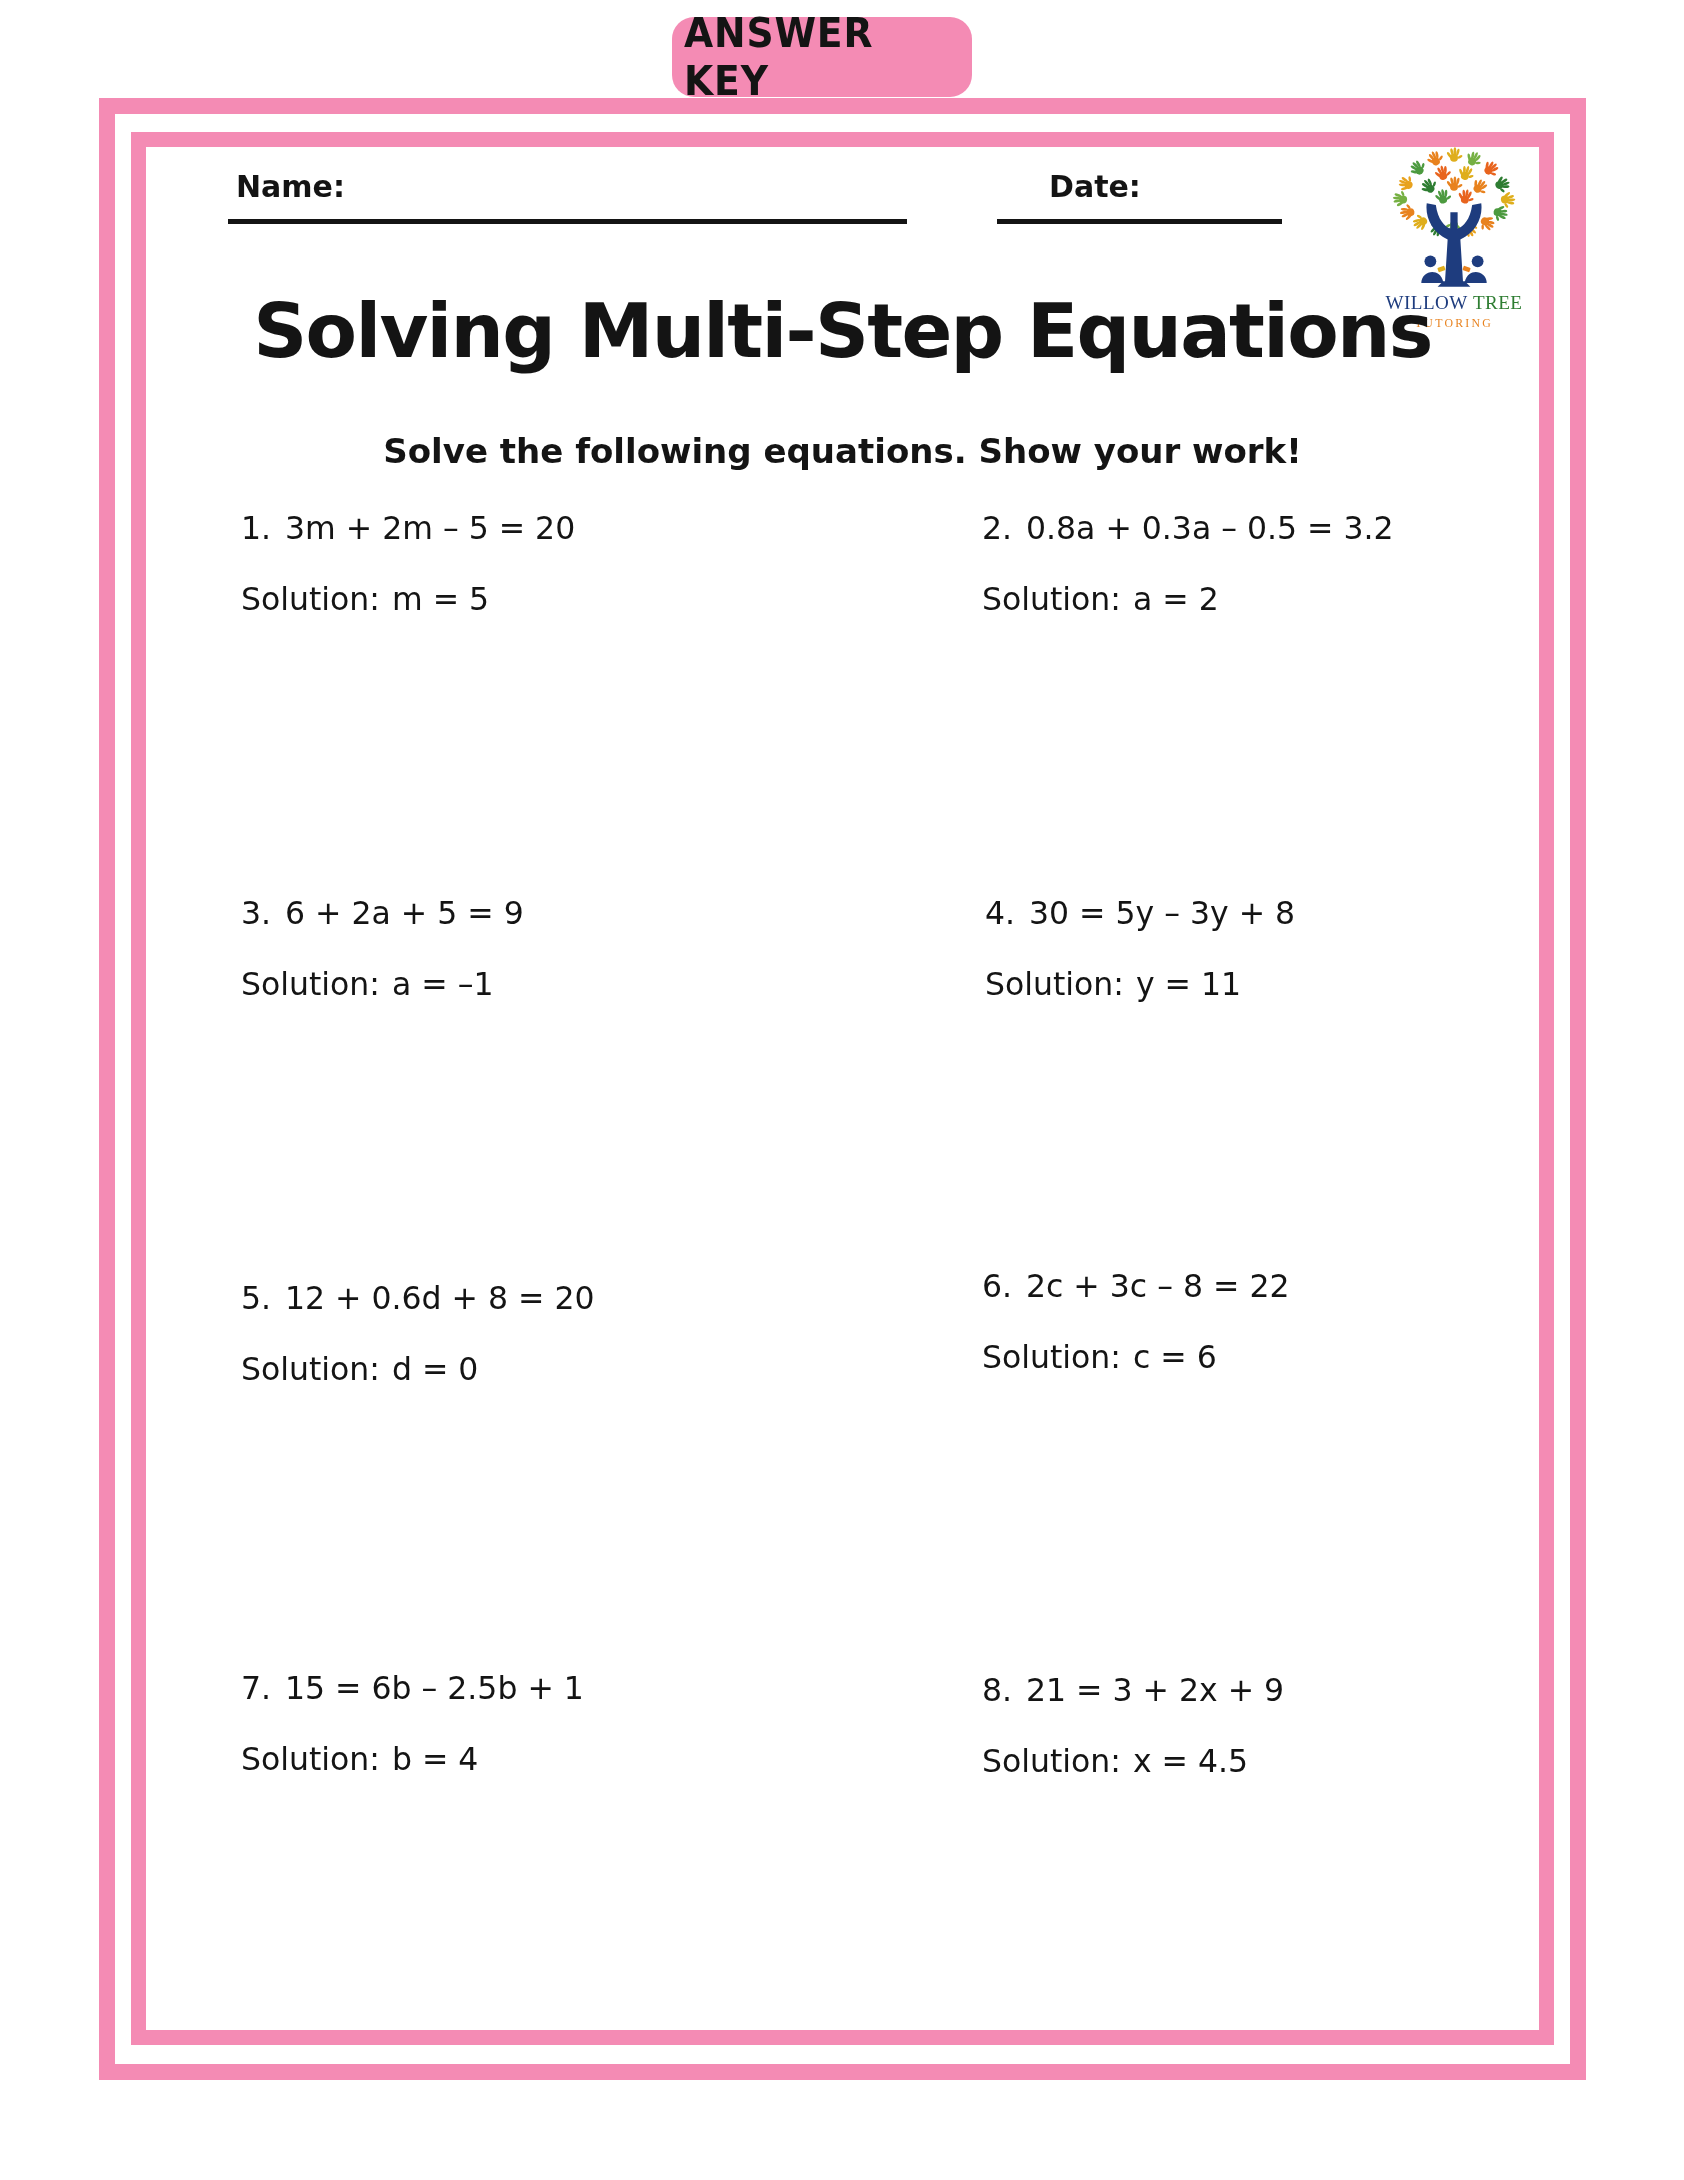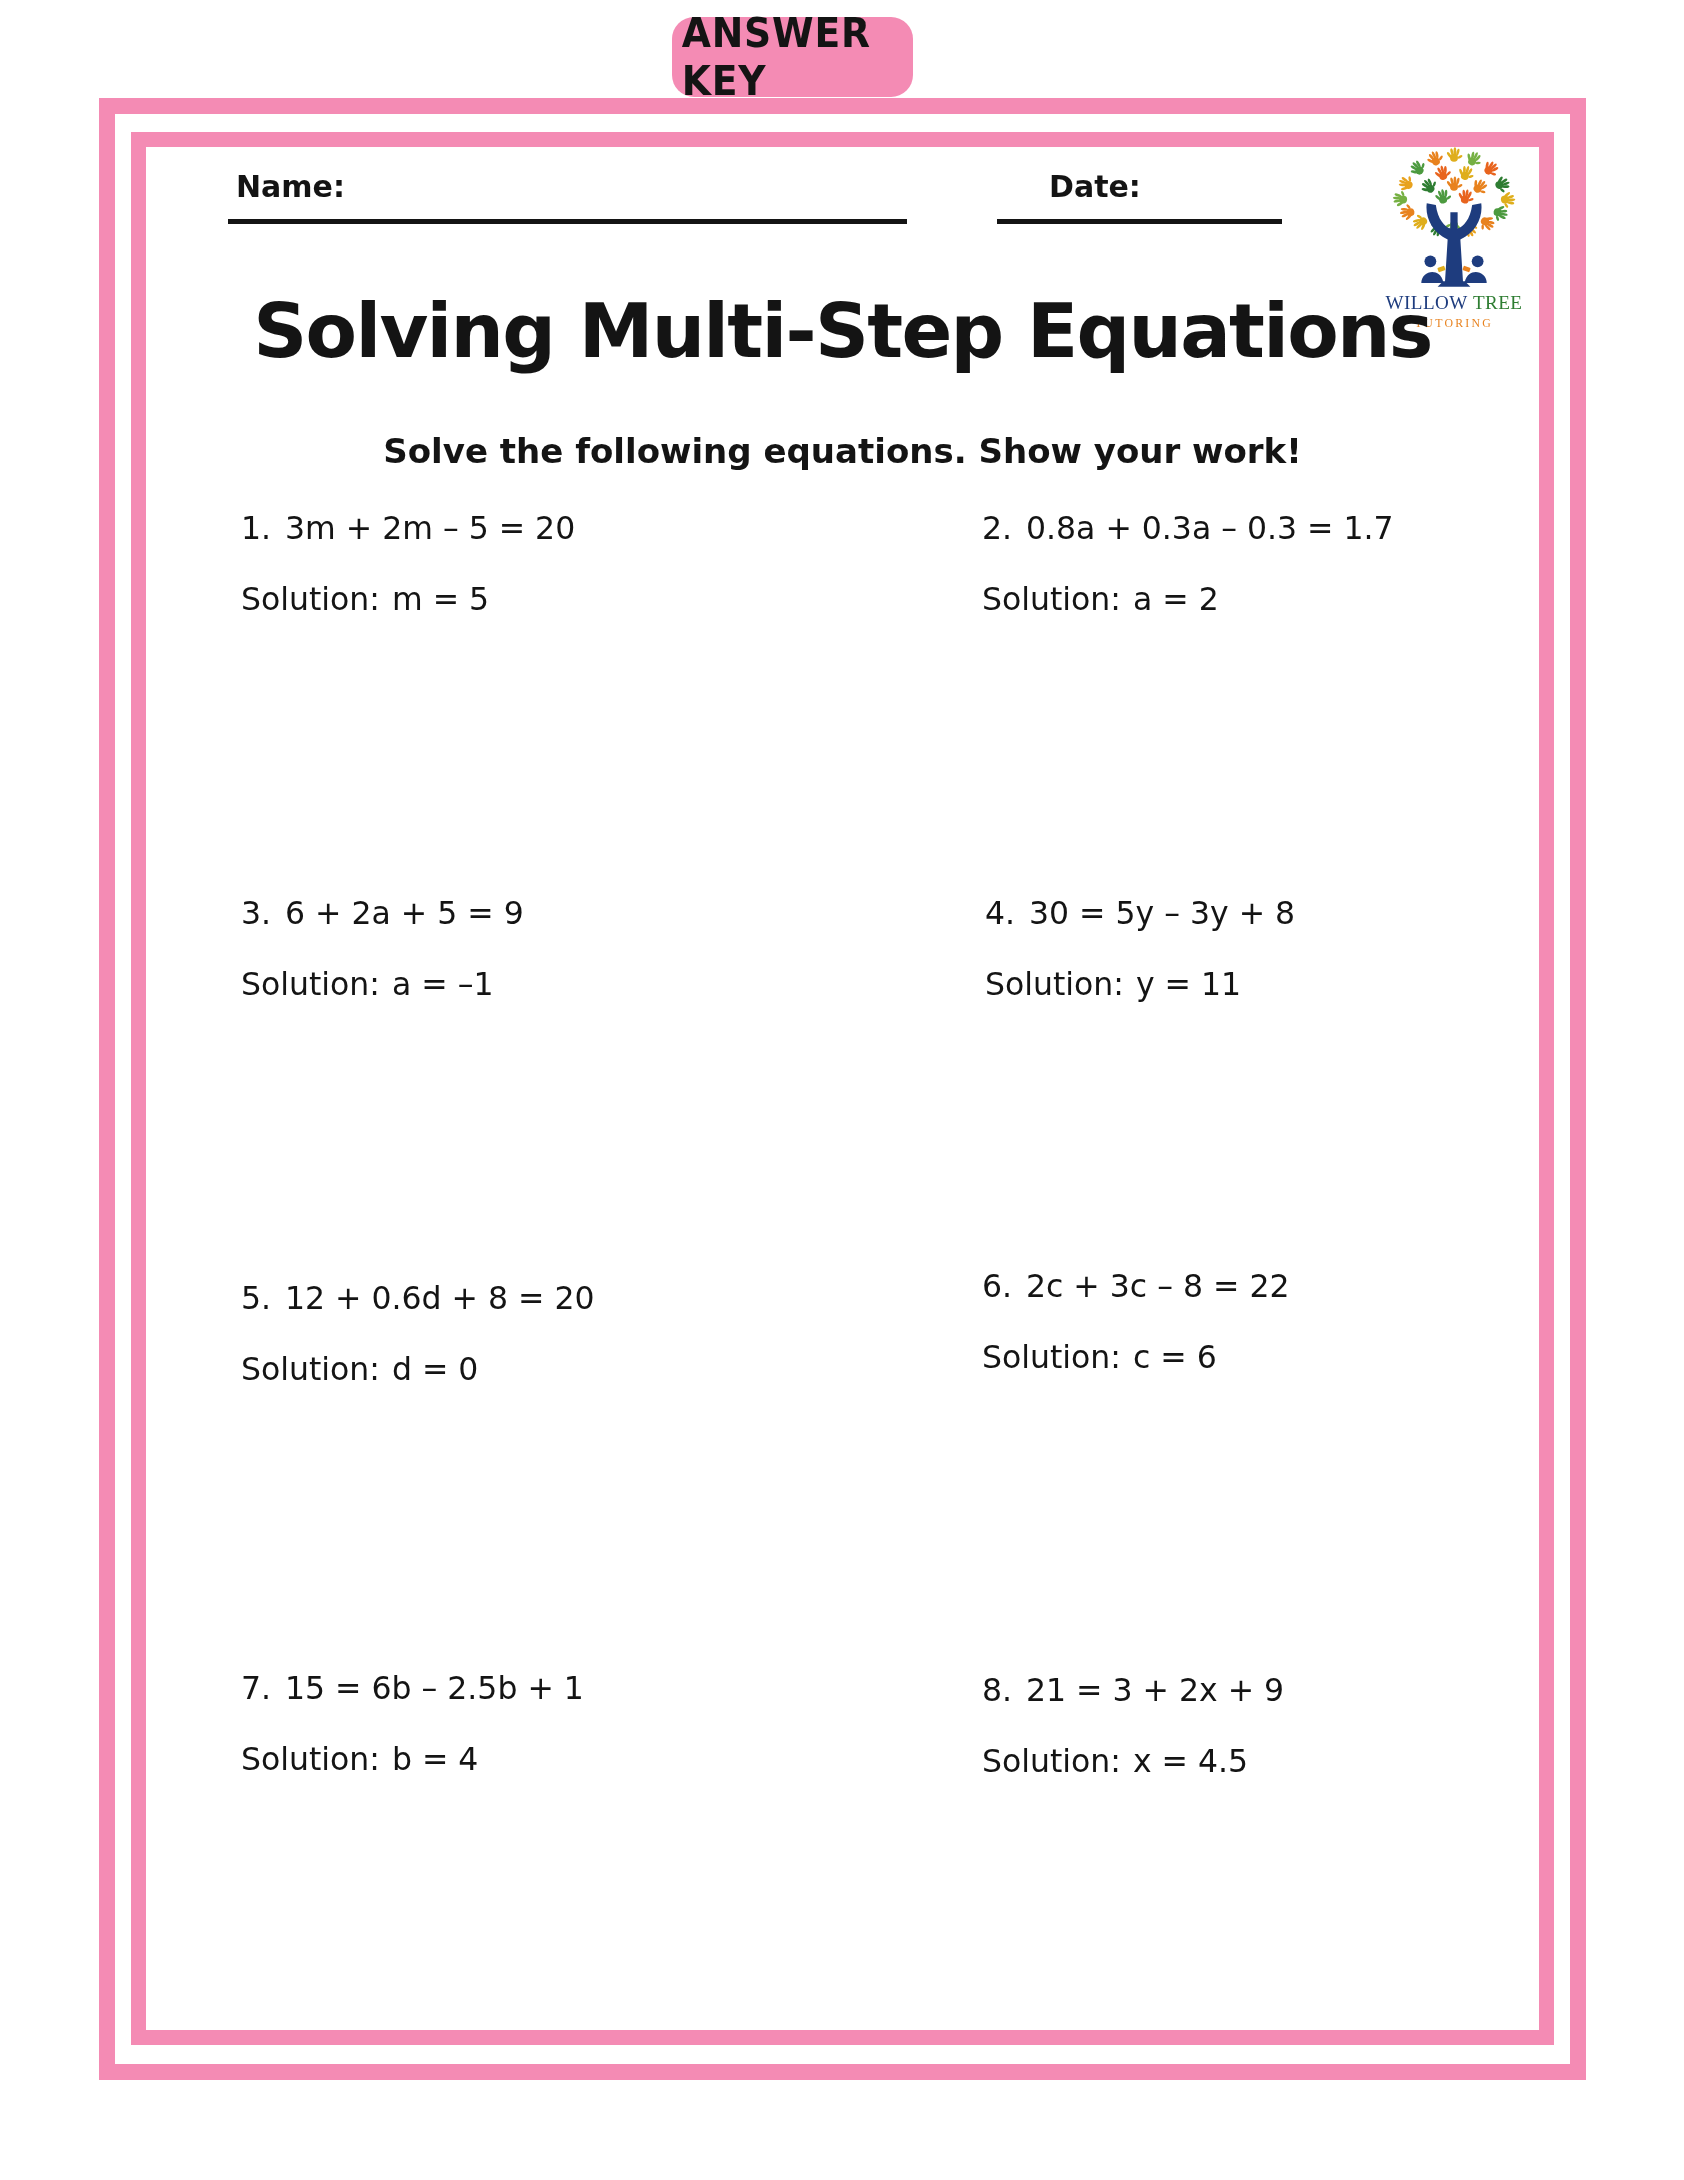--- a/index.html
+++ b/index.html
@@ -13,21 +13,21 @@
   .canvas{
     position:relative;
     width:1685px;height:2181px;
     background:#ffffff;
     font-family:"DejaVu Sans","Liberation Sans",sans-serif;
     color:var(--text-black);
     overflow:hidden;
   }
   
   .badge{
-    position:absolute;left:672px;top:17px;width:241px;height:80px;
+    position:absolute;left:672px;top:17px;width:300px;height:80px;
     background:var(--accent-pink);border-radius:22px;
     display:flex;align-items:center;justify-content:center;
   }
   .badge span{
     font-size:41px;font-weight:700;letter-spacing:0.9px;color:#141414;
     transform:scaleX(0.92);
   }
   
   .frame-outer{
     position:absolute;left:99px;top:98px;width:1487px;height:1982px;
@@ -152,21 +152,21 @@
     <div class="eq-line">
         <span class="pnum">1.</span>
         <span>3m + 2m – 5 = 20</span>
       </div>
     <div class="sol-line"><span class="sol-label">Solution:</span><span>m = 5</span></div>
   </div>
 
   <div class="problem p2">
     <div class="eq-line">
         <span class="pnum">2.</span>
-        <span>0.8a + 0.3a – 0.3 = 1.7</span>
+        <span>0.8a + 0.3a – 0.5 = 3.2</span>
       </div>
     <div class="sol-line"><span class="sol-label">Solution:</span><span>a = 2</span></div>
   </div>
 
   <div class="problem p3">
     <div class="eq-line">
         <span class="pnum">3.</span>
         <span>6 + 2a + 5 = 9</span>
       </div>
     <div class="sol-line"><span class="sol-label">Solution:</span><span>a = –1</span></div>

